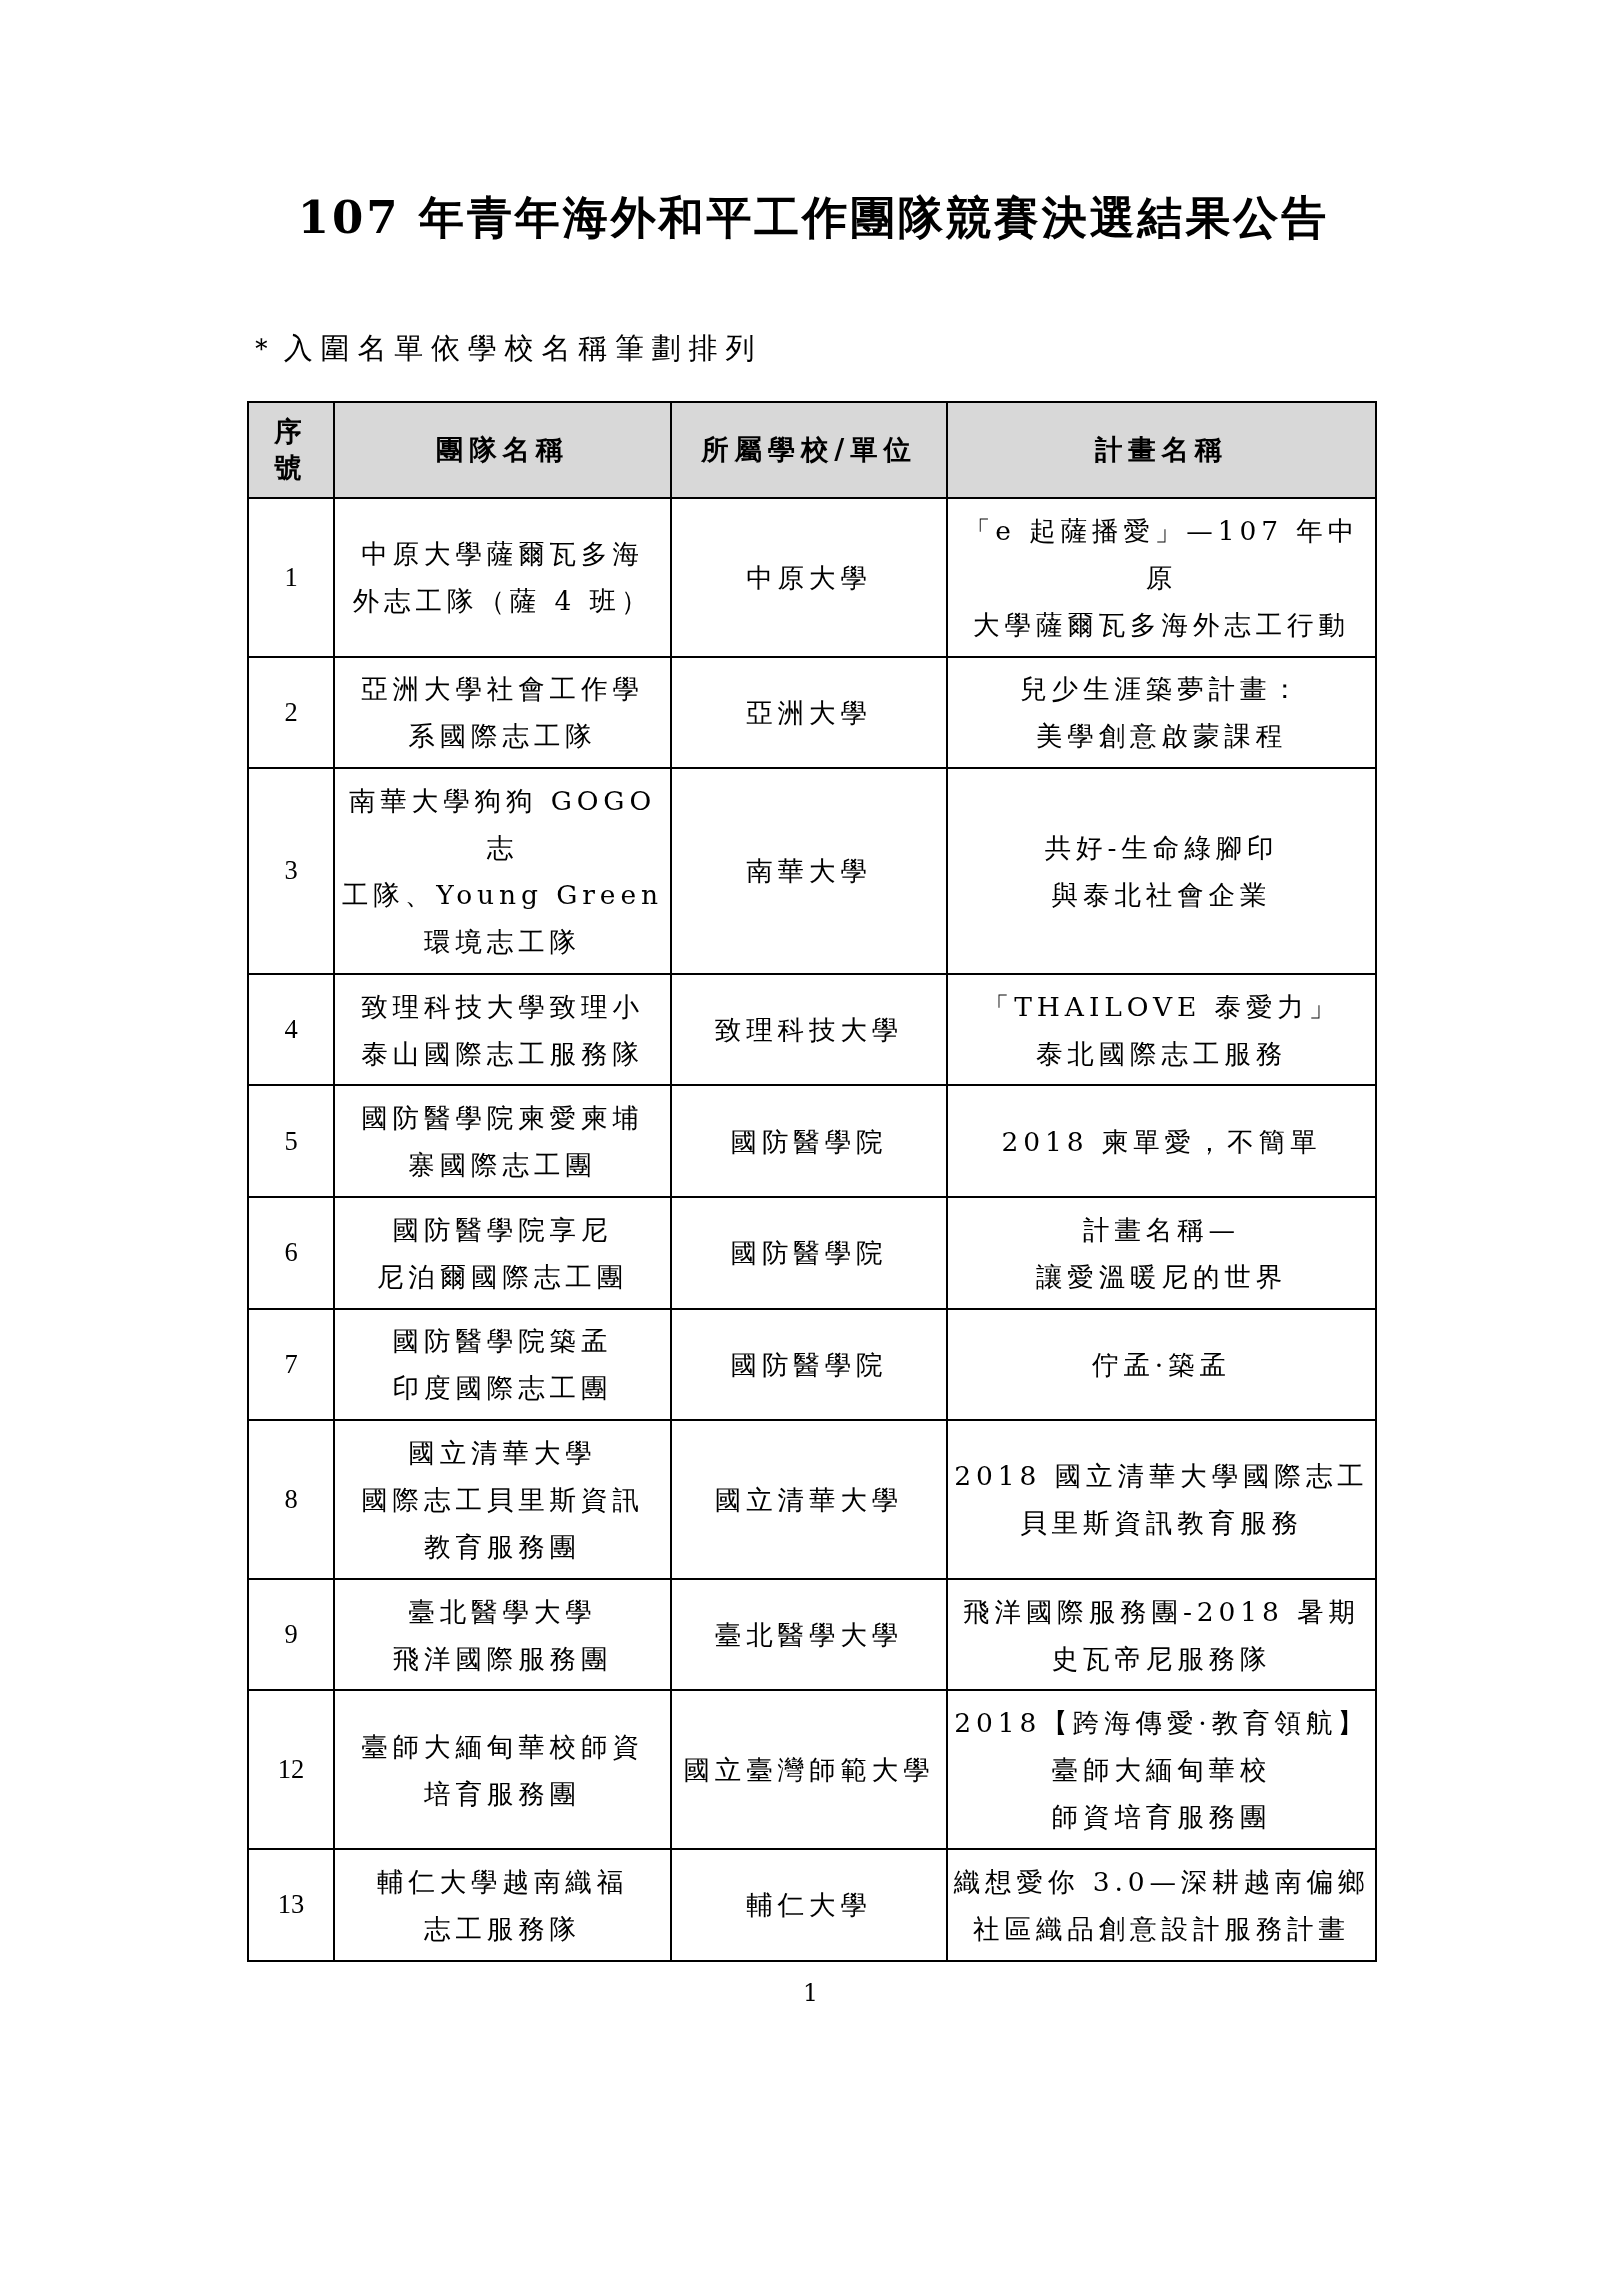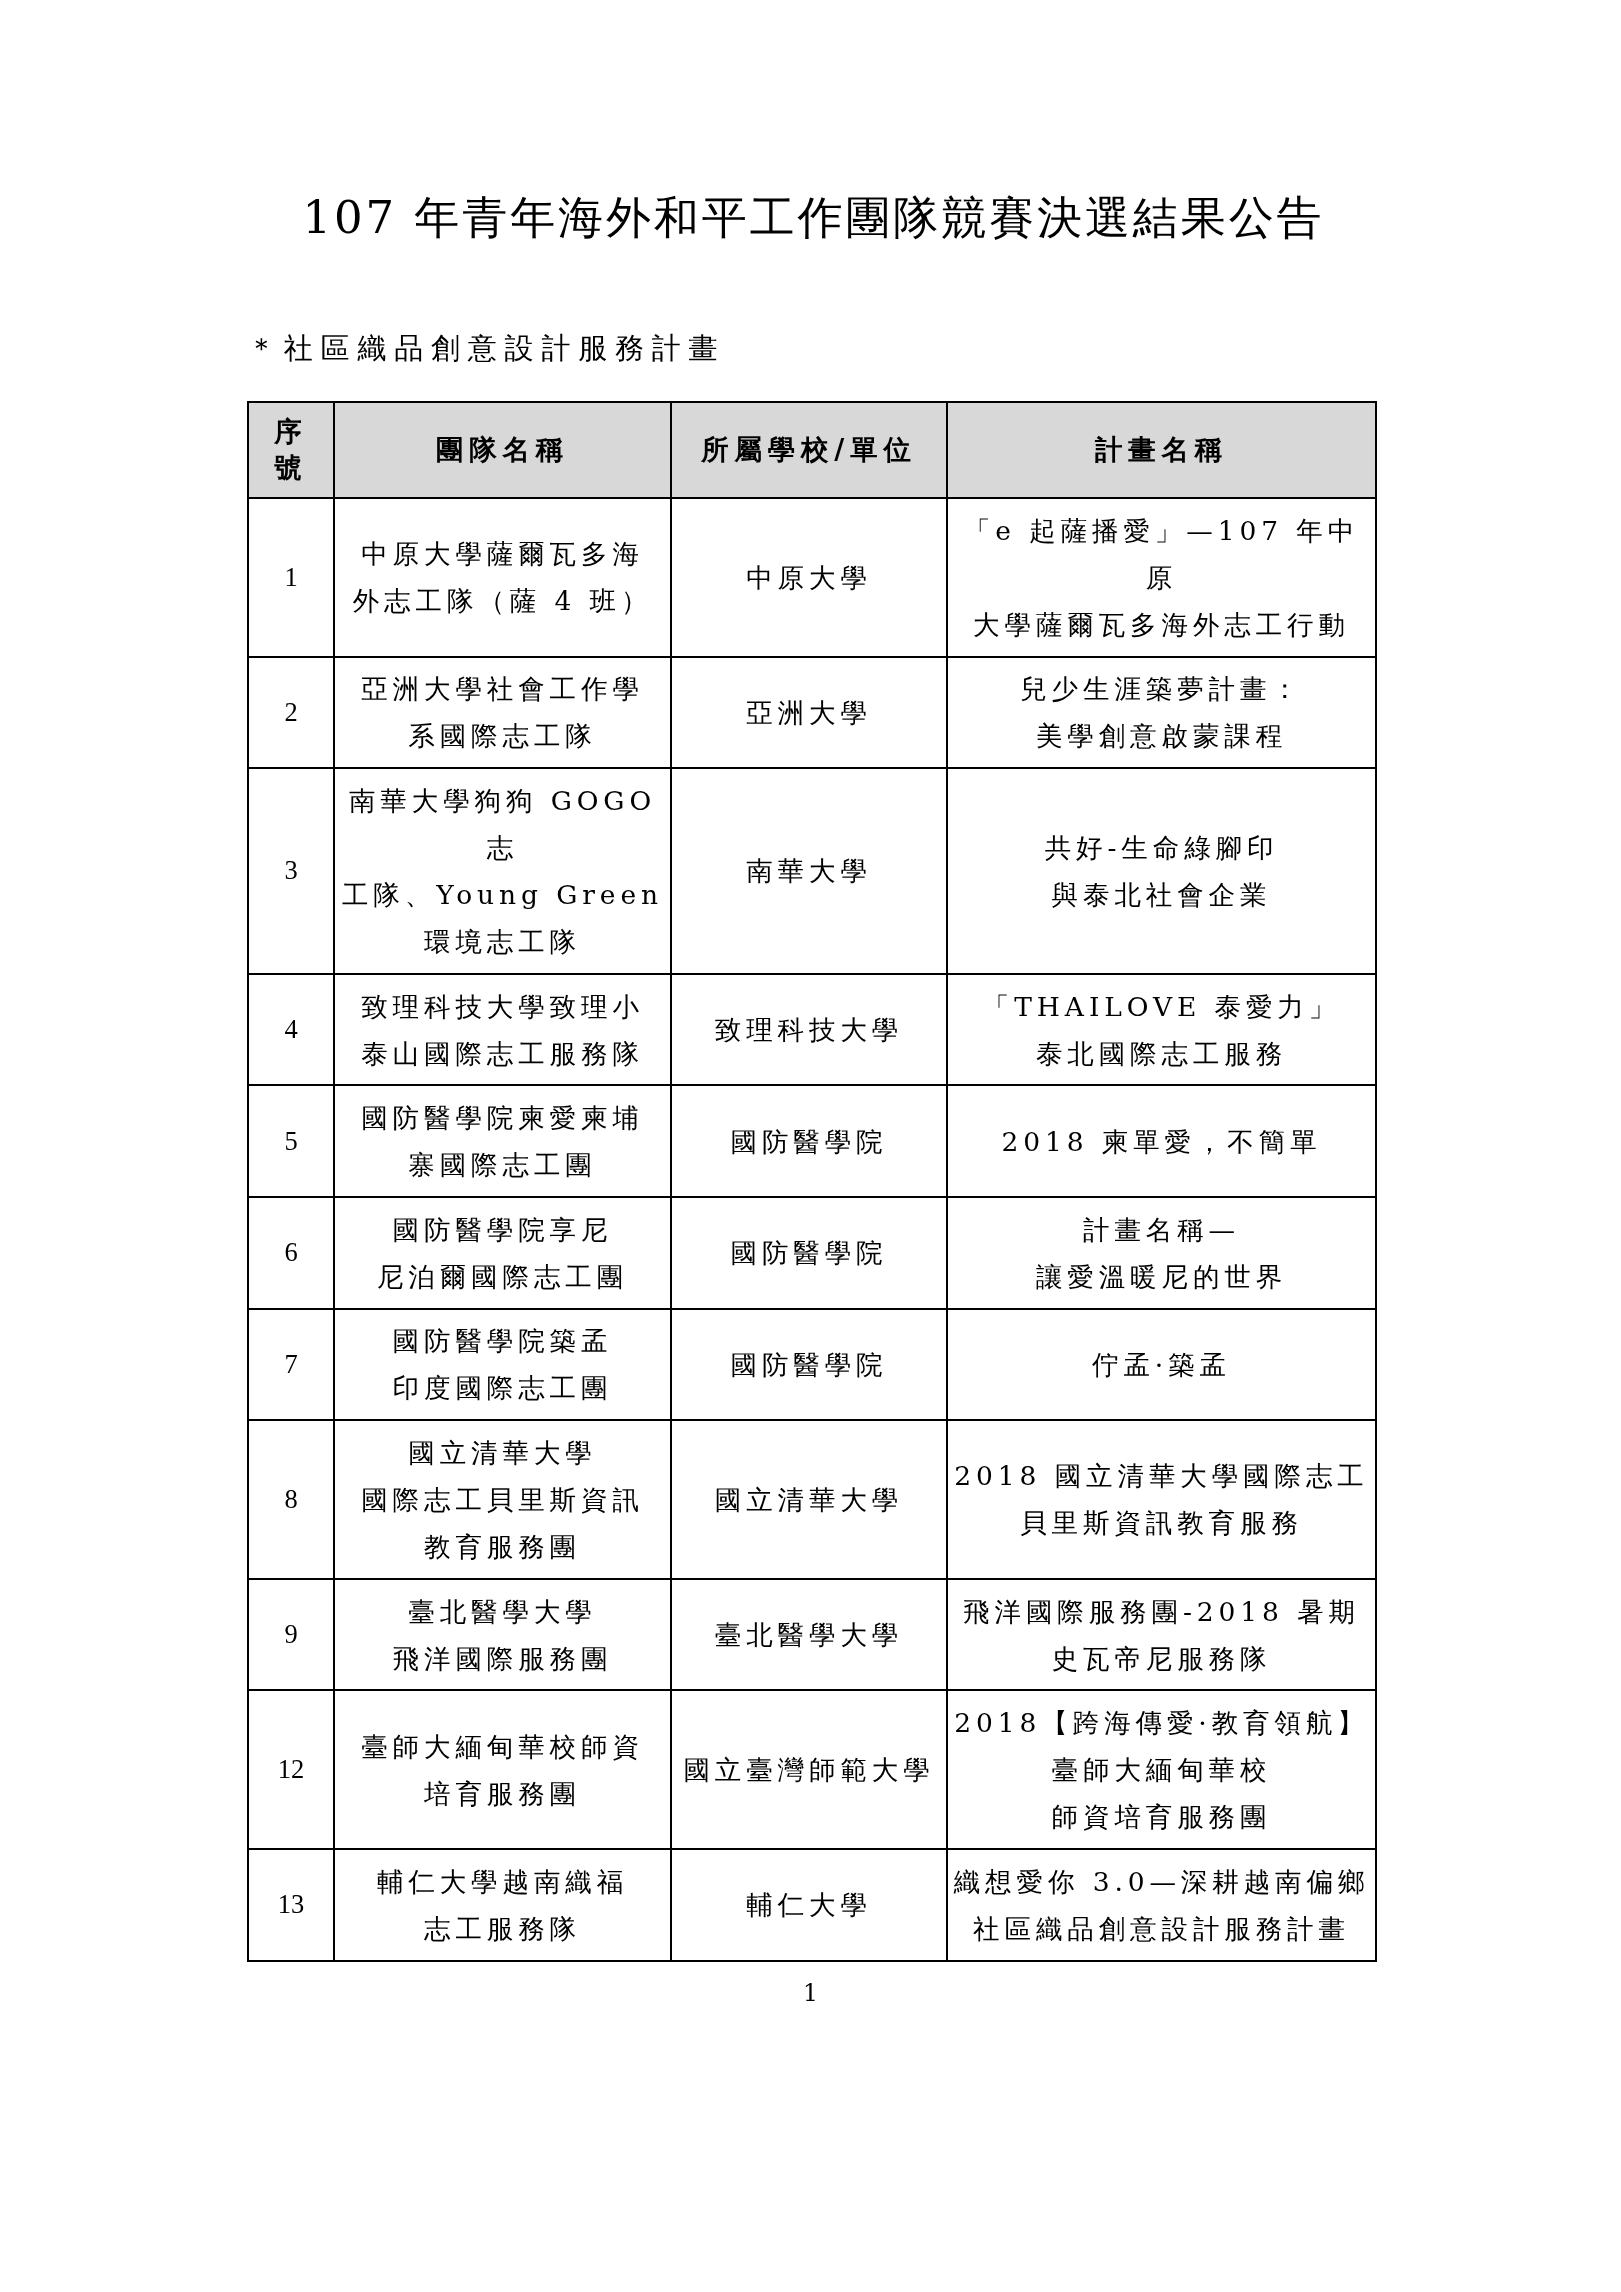--- a/index.html
+++ b/index.html
@@ -15,21 +15,21 @@
     color: #000000;
     font-family: "DejaVu Serif", "Liberation Serif", serif;
     overflow: hidden;
   }
   .doc-title {
     padding-top: 188px;
     width: 1137px;
     margin-left: 245px;
     text-align: center;
     font-size: 45px;
-    font-weight: normal;
+    font-weight: bold;
     letter-spacing: 2.9px;
     line-height: 59px;
     white-space: nowrap;
   }
   .doc-note {
     margin-top: 82px;
     margin-left: 247px;
     font-size: 29px;
     letter-spacing: 7.8px;
     line-height: 39px;
@@ -76,21 +76,21 @@
     letter-spacing: 0;
   }
 </style>
 </head>
 <body>
 
 <div class="page">
 
   <div class="doc-title">107 年青年海外和平工作團隊競賽決選結果公告</div>
 
-  <div class="doc-note">＊社區織品創意設計服務計畫</div>
+  <div class="doc-note">＊入圍名單依學校名稱筆劃排列</div>
 
   <table class="results-table">
     <colgroup>
       <col style="width:86px">
       <col style="width:337px">
       <col style="width:276px">
       <col style="width:429px">
     </colgroup>
     <thead>
       <tr>

